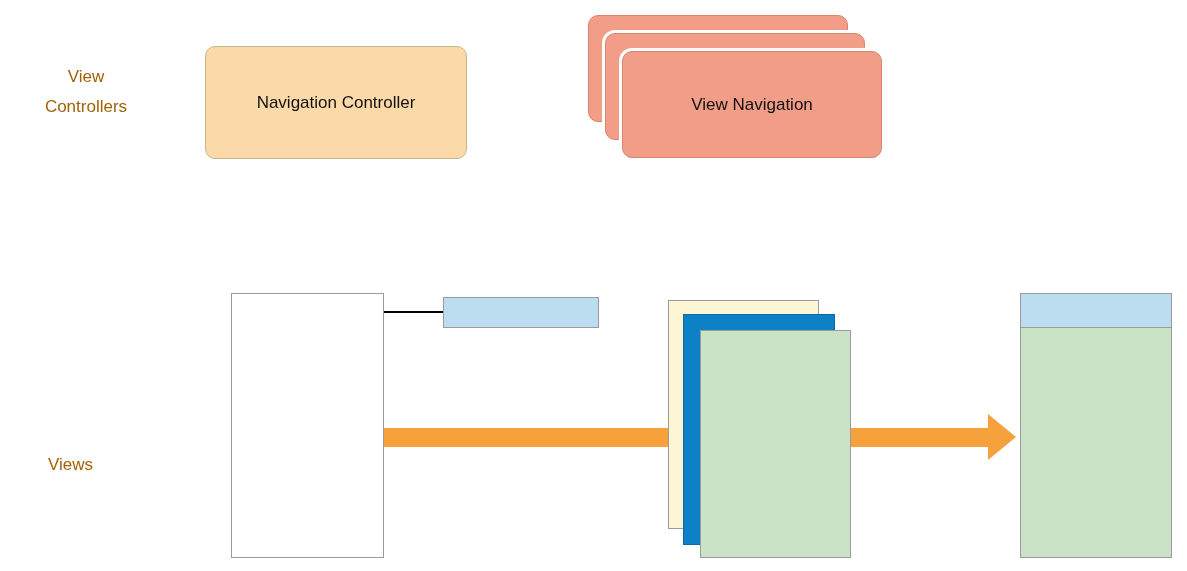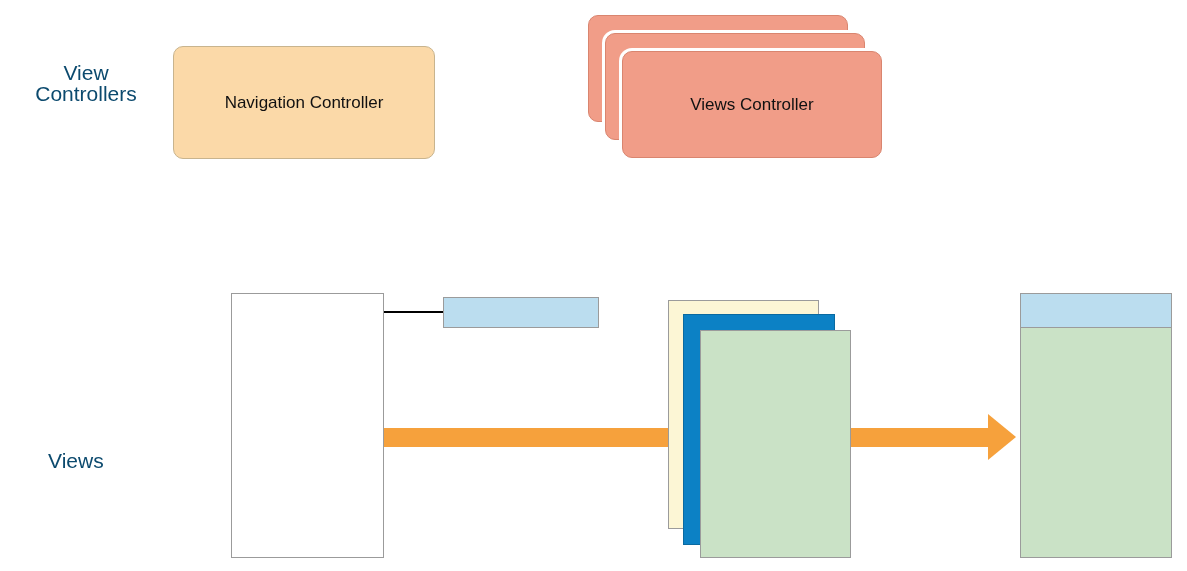--- a/index.html
+++ b/index.html
@@ -10,23 +10,23 @@
   }
   .canvas {
     position: relative;
     width: 1187px;
     height: 571px;
     background: #ffffff;
     overflow: hidden;
   }
   .row-label {
     position: absolute;
-    color: #0c4a6e;
-    font-size: 21px;
-    line-height: 21px;
+    color: #a16207;
+    font-size: 17px;
+    line-height: 30px;
     text-align: center;
   }
   .label-vc {
     left: 30px;
     top: 62px;
     width: 112px;
   }
   .label-views {
     left: 48px;
     top: 426px;
@@ -166,28 +166,28 @@
 </style>
 </head>
 <body>
 
 <div class="canvas">
 
   <div class="row-label label-vc">View Controllers</div>
 
   <div class="row-label label-views">Views</div>
 
-  <div class="nav-controller-box" style="background-color: rgb(251, 217, 168);">
+  <div class="nav-controller-box" style="background-color: rgb(251, 217, 168); margin-left: 32px;">
     <span>Navigation Controller</span>
   </div>
 
   <div class="vc-card card-back" style="background-color: rgb(241, 157, 136);"></div>
   <div class="vc-card card-mid" style="background-color: rgb(241, 157, 136);"></div>
   <div class="vc-card card-front" style="background-color: rgb(241, 157, 136);">
-    <span>Views Controller</span>
+    <span>View Navigation</span>
   </div>
 
   <div class="nav-view"></div>
 
   <div class="connector" style="background-color: rgb(0, 0, 0);"></div>
 
   <div class="nav-bar" style="background-color: rgb(187, 221, 239);"></div>
 
   <div class="arrow-shaft" style="background-color: rgb(246, 161, 60);"></div>
   <div class="arrow-head" style="border-left-color: rgb(246, 161, 60);"></div>

